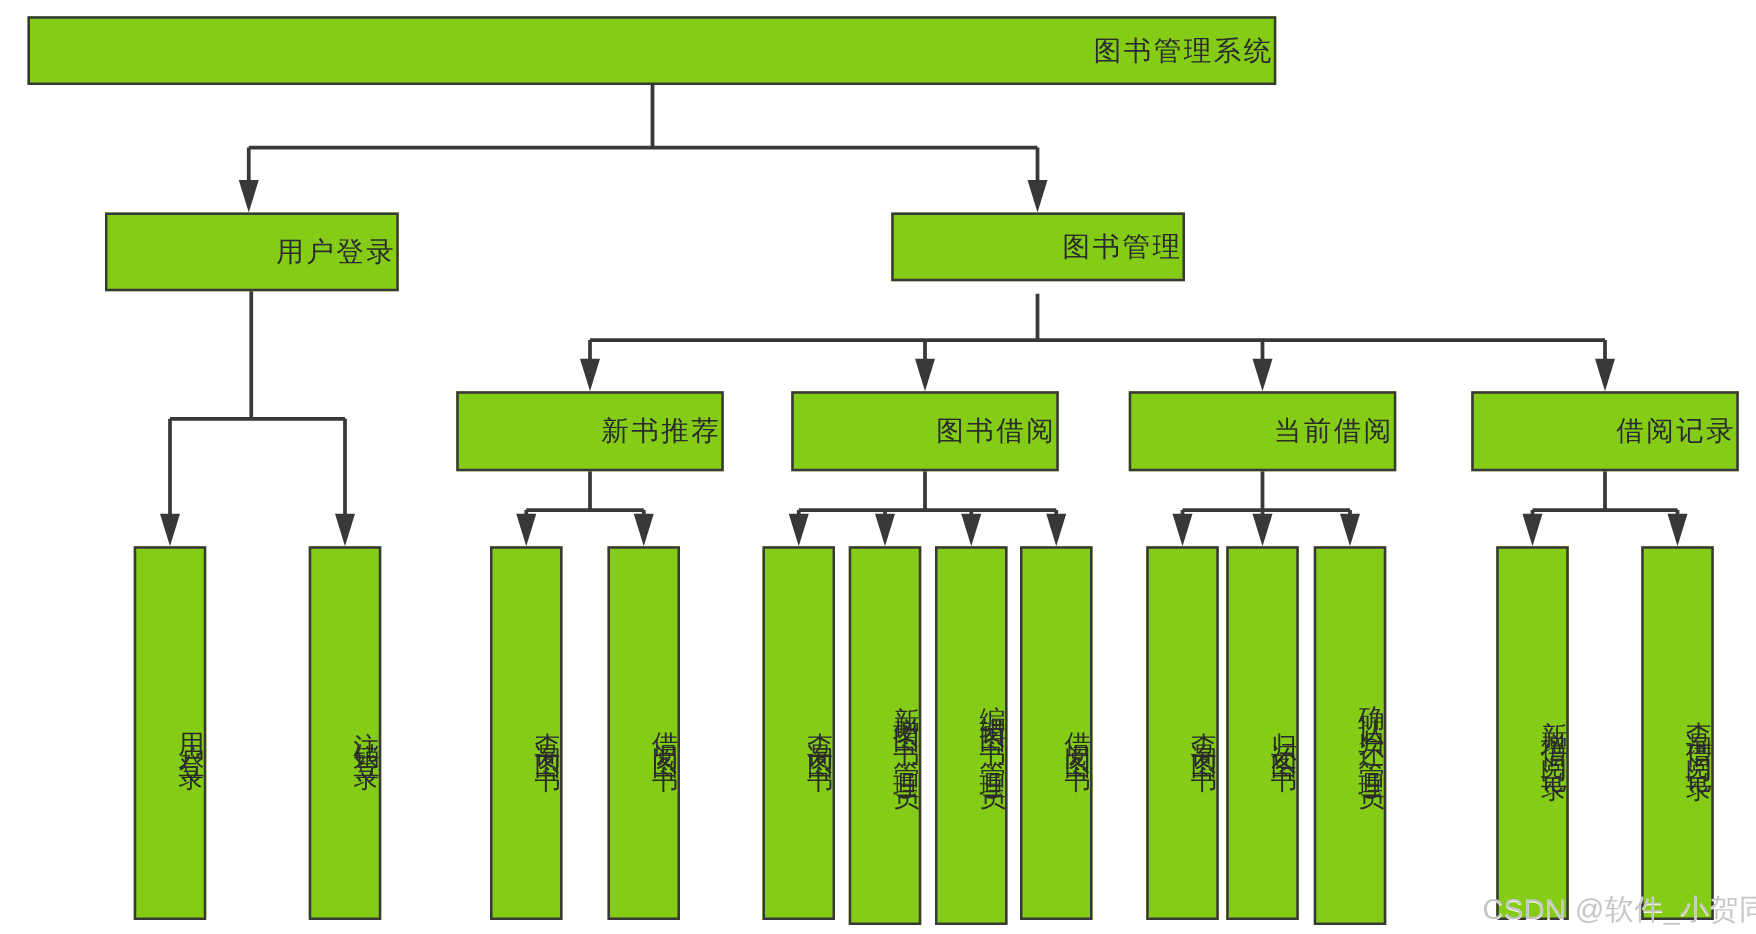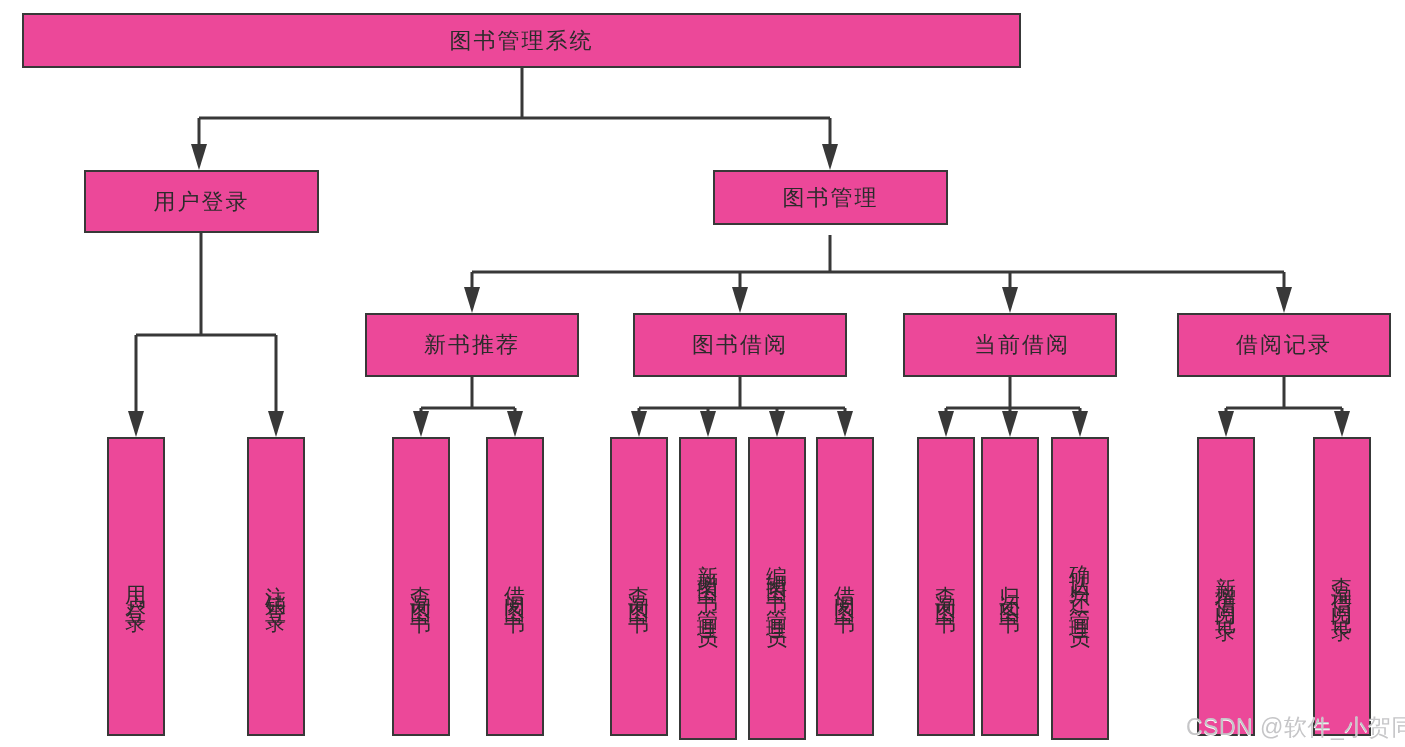--- a/index.html
+++ b/index.html
@@ -4,23 +4,23 @@
 <style>
   html,body{margin:0;padding:0;background:#ffffff;}
   body{
     width:1405px;height:747px;position:relative;overflow:hidden;
     font-family:"Liberation Sans","DejaVu Sans",sans-serif;
     -webkit-font-smoothing:antialiased;
   }
   .stage{position:absolute;left:0;top:0;width:1405px;height:747px;}
   svg.wires{position:absolute;left:0;top:0;z-index:1;}
   .node{
-    position:absolute;z-index:2;background:#ec4899;
+    position:absolute;z-index:2;background:#84cc16;
     border:2.5px solid #383838;box-sizing:border-box;
-    display:flex;align-items:center;justify-content:center;
+    display:flex;align-items:center;justify-content:flex-end;
     color:#2b2b2b;
   }
   .node.h{font-size:22px;letter-spacing:2px;white-space:nowrap;}
   .node.v{font-size:21px;}
   .node.v .vtext{
     writing-mode:vertical-rl;text-orientation:mixed;
     letter-spacing:9px;line-height:1;white-space:nowrap;
   }
   .watermark{
     position:absolute;z-index:3;left:1186px;top:712px;

